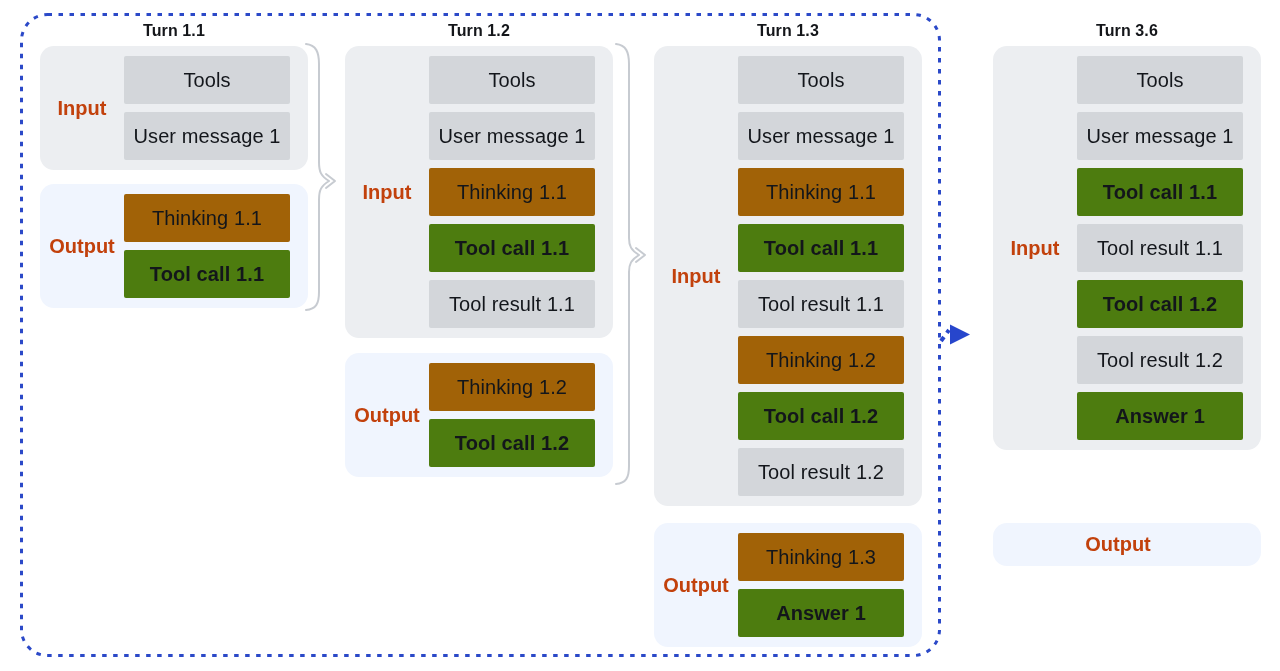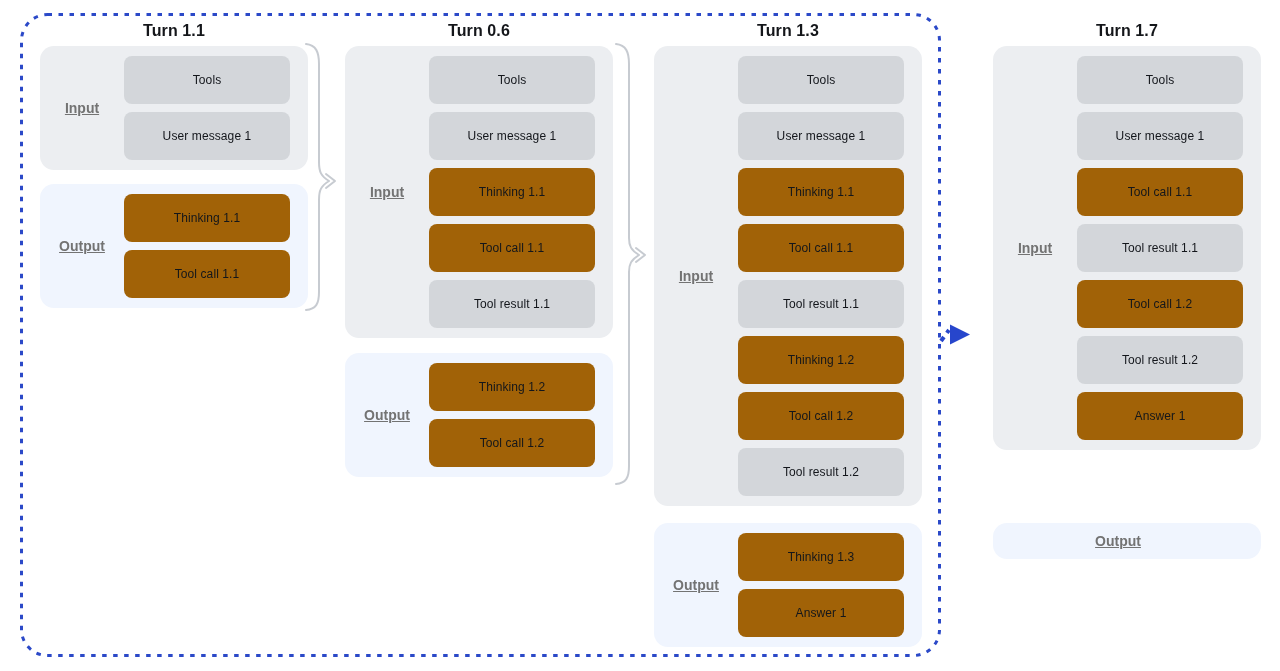--- a/index.html
+++ b/index.html
@@ -18,31 +18,31 @@
   }
   .panel{
     position:absolute;left:0;width:268px;box-sizing:border-box;
     border-radius:14px;display:flex;align-items:stretch;
     padding:10px 18px 10px 0;
   }
   .panel.input{background:#eceef1;}
   .panel.output{background:#f0f5fe;}
   .panel-label{
     flex:1;display:flex;align-items:center;justify-content:center;
-    font-size:14px;font-weight:600;color:#737373;text-decoration:underline;
+    font-size:20px;font-weight:600;color:#c2410c;
   }
   .blocks{display:flex;flex-direction:column;gap:8px;width:166px;}
   .block{
-    height:48px;border-radius:8px;flex:0 0 48px;
+    height:48px;border-radius:2px;flex:0 0 48px;
     display:flex;align-items:center;justify-content:center;
-    font-size:12px;font-weight:500;color:#13161b;letter-spacing:.1px;
+    font-size:20px;font-weight:500;color:#13161b;letter-spacing:.1px;
   }
   .block.gray{background:#d3d6da;}
   .block.blue{background:#a16207;}
-  .block.lightblue{background:#a16207;}
+  .block.lightblue{background:#4d7c0f;font-weight:bold;}
 
   
   #col-1{left:40px;}  #col-2{left:345px;}  #col-3{left:654px;}  #col-4{left:993px;}
   #col-1 .panel.input, #col-2 .panel.input, #col-3 .panel.input, #col-4 .panel.input{top:46px;}
   #col-1 .panel.output{top:184px;}
   #col-2 .panel.output{top:353px;}
   #col-3 .panel.output{top:523px;}
   #col-4 .panel.output{top:523px;}
 </style>
 </head>
@@ -82,21 +82,21 @@
     <div class="panel output">
       <div class="panel-label">Output</div>
       <div class="blocks">
         <div class="block blue">Thinking 1.1</div>
         <div class="block lightblue">Tool call 1.1</div>
       </div>
     </div>
   </div>
 
   <div class="col" id="col-2">
-    <div class="turn-title">Turn 0.6</div>
+    <div class="turn-title">Turn 1.2</div>
     <div class="panel input">
       <div class="panel-label">Input</div>
       <div class="blocks">
         <div class="block gray">Tools</div>
         <div class="block gray">User message 1</div>
         <div class="block blue">Thinking 1.1</div>
         <div class="block lightblue">Tool call 1.1</div>
         <div class="block gray">Tool result 1.1</div>
       </div>
     </div>
@@ -127,21 +127,21 @@
     <div class="panel output">
       <div class="panel-label">Output</div>
       <div class="blocks">
         <div class="block blue">Thinking 1.3</div>
         <div class="block lightblue">Answer 1</div>
       </div>
     </div>
   </div>
 
   <div class="col" id="col-4">
-    <div class="turn-title">Turn 1.7</div>
+    <div class="turn-title">Turn 3.6</div>
     <div class="panel input">
       <div class="panel-label">Input</div>
       <div class="blocks">
         <div class="block gray">Tools</div>
         <div class="block gray">User message 1</div>
         <div class="block lightblue">Tool call 1.1</div>
         <div class="block gray">Tool result 1.1</div>
         <div class="block lightblue">Tool call 1.2</div>
         <div class="block gray">Tool result 1.2</div>
         <div class="block lightblue">Answer 1</div>

